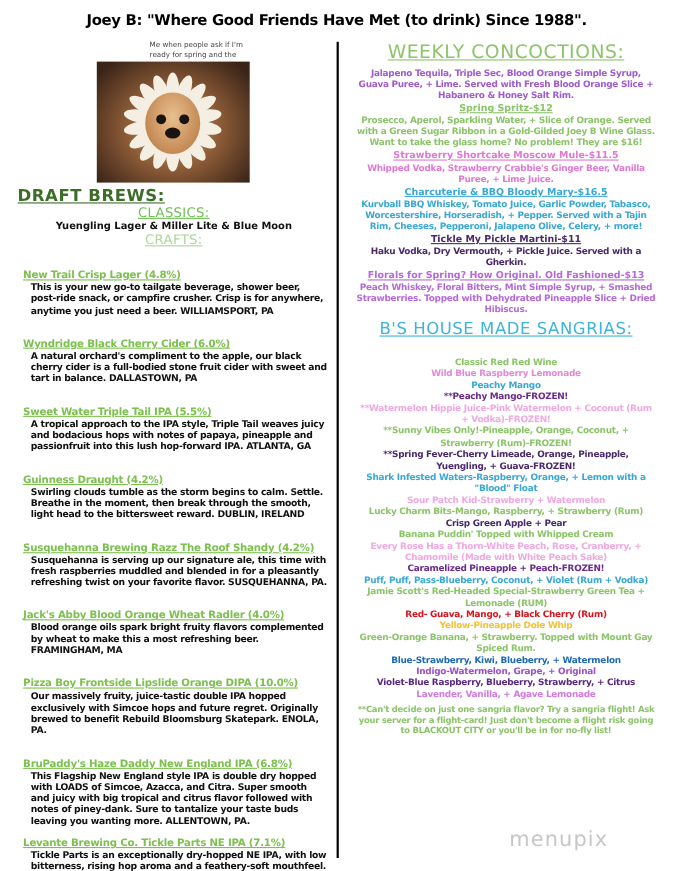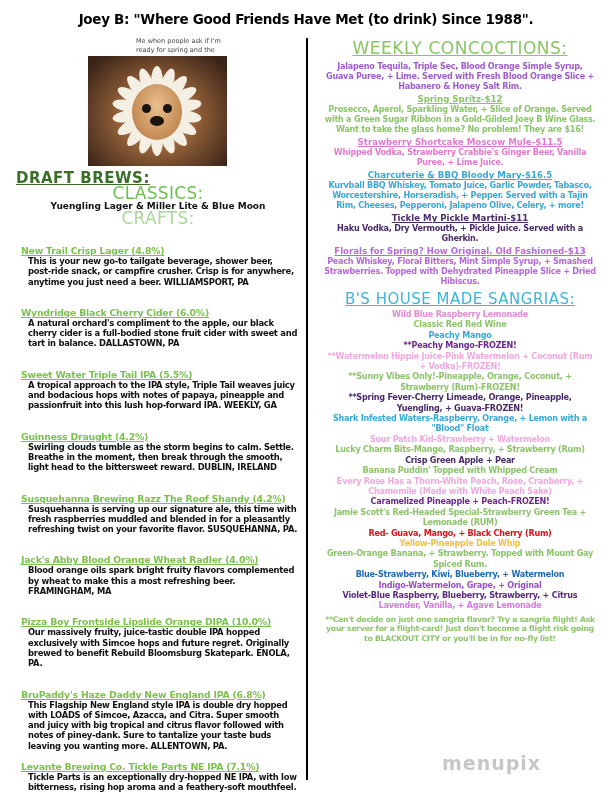--- a/index.html
+++ b/index.html
@@ -31,21 +31,21 @@
     background: radial-gradient(ellipse at 50% 40%, #e9c08e 0%, #c48a55 70%);
   }
   .eye { position: absolute; width: 9px; height: 9px; background: #1a1410; border-radius: 50%; top: 20px; }
   .nose { position: absolute; left: 18px; top: 32px; width: 14px; height: 10px; background: #1a1410; border-radius: 50%; }
 
   .h-draft {
     font-size: 15px; font-weight: bold; color: #3c6e2a;
     text-decoration: underline; margin-top: 4px; letter-spacing: 0.5px; line-height: 17px;
   }
   .h-sub {
-    text-align: center; font-size: 17px; color: #6cbf52; 
+    text-align: center; font-size: 12px; color: #6cbf52; text-decoration: underline;
     line-height: 13px; letter-spacing: 0.3px;
   }
   .h-crafts { color: #a8d89a; }
   .classics-list { text-align: center; font-size: 9px; font-weight: bold; line-height: 12px; }
 
   .beer { margin-top: 20px; }
   .beer-name {
     font-size: 9.3px; color: #7cc04e; text-decoration: underline; font-weight: bold;
     line-height: 11px; padding-left: 5px; letter-spacing: -0.2px;
   }
@@ -56,27 +56,27 @@
 
   .h-weekly {
     font-size: 17px; color: #8cc46a; text-decoration: underline; letter-spacing: 0.5px; line-height: 20px;
   }
   .drink { margin-top: 3px; }
   .drink-name { font-size: 8.6px; text-decoration: underline; font-weight: bold; line-height: 10px; }
   .drink-desc { font-size: 8.1px; font-weight: bold; line-height: 10px; letter-spacing: -0.25px; padding: 0 6px; }
 
   .h-sangria {
     font-size: 15px; color: #3db4d8; text-decoration: underline; letter-spacing: 0.5px;
-    line-height: 18px; margin-top: 4px; margin-bottom: 1px;
+    line-height: 18px; margin-top: 4px; margin-bottom: 16px;
   }
   .sangria { font-size: 8.1px; font-weight: bold; line-height: 10.4px; letter-spacing: -0.25px; padding: 0 8px; }
   .footnote { font-size: 7.7px; font-weight: bold; line-height: 9.6px; color: #8cc46a; margin-top: 4px; letter-spacing: -0.25px; padding: 0 4px; }
   .watermark {
-    position: absolute; left: 442px; top: 752px; font-size: 19px; color: #bdbdbd;
-    font-family: "DejaVu Sans", sans-serif; letter-spacing: 1px; opacity: 0.85; font-weight: bold;
+    position: absolute; left: 463px; top: 752px; font-size: 19px; color: #bdbdbd;
+    font-family: "DejaVu Sans", sans-serif; letter-spacing: 1px; opacity: 0.85;
   }
 </style>
 </head>
 <body>
 
 <div class="title">Joey B: "Where Good Friends Have Met (to drink) Since 1988".</div>
 <div class="divider"></div>
 
 <div class="left">
   <div class="meme">
@@ -119,21 +119,21 @@
     <div class="beer">
         <div class="beer-name">New Trail Crisp Lager (4.8%)</div>
         <div class="beer-desc">This is your new go-to tailgate beverage, shower beer, post-ride snack, or campfire crusher. Crisp is for anywhere, anytime you just need a beer. WILLIAMSPORT, PA</div>
       </div>
     <div class="beer">
         <div class="beer-name">Wyndridge Black Cherry Cider (6.0%)</div>
         <div class="beer-desc">A natural orchard's compliment to the apple, our black cherry cider is a full-bodied stone fruit cider with sweet and tart in balance. DALLASTOWN, PA</div>
       </div>
     <div class="beer">
         <div class="beer-name">Sweet Water Triple Tail IPA (5.5%)</div>
-        <div class="beer-desc">A tropical approach to the IPA style, Triple Tail weaves juicy and bodacious hops with notes of papaya, pineapple and passionfruit into this lush hop-forward IPA. WEEKLY, GA</div>
+        <div class="beer-desc">A tropical approach to the IPA style, Triple Tail weaves juicy and bodacious hops with notes of papaya, pineapple and passionfruit into this lush hop-forward IPA. ATLANTA, GA</div>
       </div>
     <div class="beer">
         <div class="beer-name">Guinness Draught (4.2%)</div>
         <div class="beer-desc">Swirling clouds tumble as the storm begins to calm. Settle. Breathe in the moment, then break through the smooth, light head to the bittersweet reward. DUBLIN, IRELAND</div>
       </div>
     <div class="beer">
         <div class="beer-name">Susquehanna Brewing Razz The Roof Shandy (4.2%)</div>
         <div class="beer-desc">Susquehanna is serving up our signature ale, this time with fresh raspberries muddled and blended in for a pleasantly refreshing twist on your favorite flavor. SUSQUEHANNA, PA.</div>
       </div>
     <div class="beer">
@@ -178,34 +178,35 @@
         <div class="drink-desc">Haku Vodka, Dry Vermouth, + Pickle Juice. Served with a Gherkin.</div>
       </div>
     <div class="drink" style="color: rgb(180, 106, 216);">
         <div class="drink-name">Florals for Spring? How Original. Old Fashioned-$13</div>
         <div class="drink-desc">Peach Whiskey, Floral Bitters, Mint Simple Syrup, + Smashed Strawberries. Topped with Dehydrated Pineapple Slice + Dried Hibiscus.</div>
       </div>
   </div>
 
   <div class="h-sangria">B'S HOUSE MADE SANGRIAS:</div>
   <div id="sangria-list">
+    <div class="sangria" style="color: rgb(140, 196, 106);">Classic Red Red Wine</div>
     <div class="sangria" style="color: rgb(226, 138, 214);">Wild Blue Raspberry Lemonade</div>
-    <div class="sangria" style="color: rgb(140, 196, 106);">Classic Red Red Wine</div>
     <div class="sangria" style="color: rgb(58, 168, 212);">Peachy Mango</div>
     <div class="sangria" style="color: rgb(106, 42, 138);">**Peachy Mango-FROZEN!</div>
     <div class="sangria" style="color: rgb(240, 168, 224);">**Watermelon Hippie Juice-Pink Watermelon + Coconut (Rum + Vodka)-FROZEN!</div>
     <div class="sangria" style="color: rgb(140, 196, 106);">**Sunny Vibes Only!-Pineapple, Orange, Coconut, + Strawberry (Rum)-FROZEN!</div>
     <div class="sangria" style="color: rgb(74, 42, 106);">**Spring Fever-Cherry Limeade, Orange, Pineapple, Yuengling, + Guava-FROZEN!</div>
     <div class="sangria" style="color: rgb(58, 168, 212);">Shark Infested Waters-Raspberry, Orange, + Lemon with a "Blood" Float</div>
     <div class="sangria" style="color: rgb(240, 168, 224);">Sour Patch Kid-Strawberry + Watermelon</div>
     <div class="sangria" style="color: rgb(140, 196, 106);">Lucky Charm Bits-Mango, Raspberry, + Strawberry (Rum)</div>
     <div class="sangria" style="color: rgb(74, 42, 106);">Crisp Green Apple + Pear</div>
     <div class="sangria" style="color: rgb(140, 196, 106);">Banana Puddin' Topped with Whipped Cream</div>
     <div class="sangria" style="color: rgb(240, 168, 224);">Every Rose Has a Thorn-White Peach, Rose, Cranberry, + Chamomile (Made with White Peach Sake)</div>
     <div class="sangria" style="color: rgb(106, 42, 138);">Caramelized Pineapple + Peach-FROZEN!</div>
+    <div class="sangria" style="color: rgb(58, 168, 212);">Puff, Puff, Pass-Blueberry, Coconut, + Violet (Rum + Vodka)</div>
     <div class="sangria" style="color: rgb(140, 196, 106);">Jamie Scott's Red-Headed Special-Strawberry Green Tea + Lemonade (RUM)</div>
     <div class="sangria" style="color: rgb(216, 20, 30);">Red- Guava, Mango, + Black Cherry (Rum)</div>
     <div class="sangria" style="color: rgb(242, 194, 50);">Yellow-Pineapple Dole Whip</div>
     <div class="sangria" style="color: rgb(140, 196, 106);">Green-Orange Banana, + Strawberry. Topped with Mount Gay Spiced Rum.</div>
     <div class="sangria" style="color: rgb(31, 106, 180);">Blue-Strawberry, Kiwi, Blueberry, + Watermelon</div>
     <div class="sangria" style="color: rgb(154, 80, 200);">Indigo-Watermelon, Grape, + Original</div>
     <div class="sangria" style="color: rgb(90, 42, 130);">Violet-Blue Raspberry, Blueberry, Strawberry, + Citrus</div>
     <div class="sangria" style="color: rgb(210, 122, 224);">Lavender, Vanilla, + Agave Lemonade</div>
   </div>
   <div class="footnote">**Can't decide on just one sangria flavor? Try a sangria flight! Ask your server for a flight-card! Just don't become a flight risk going to BLACKOUT CITY or you'll be in for no-fly list!</div>

